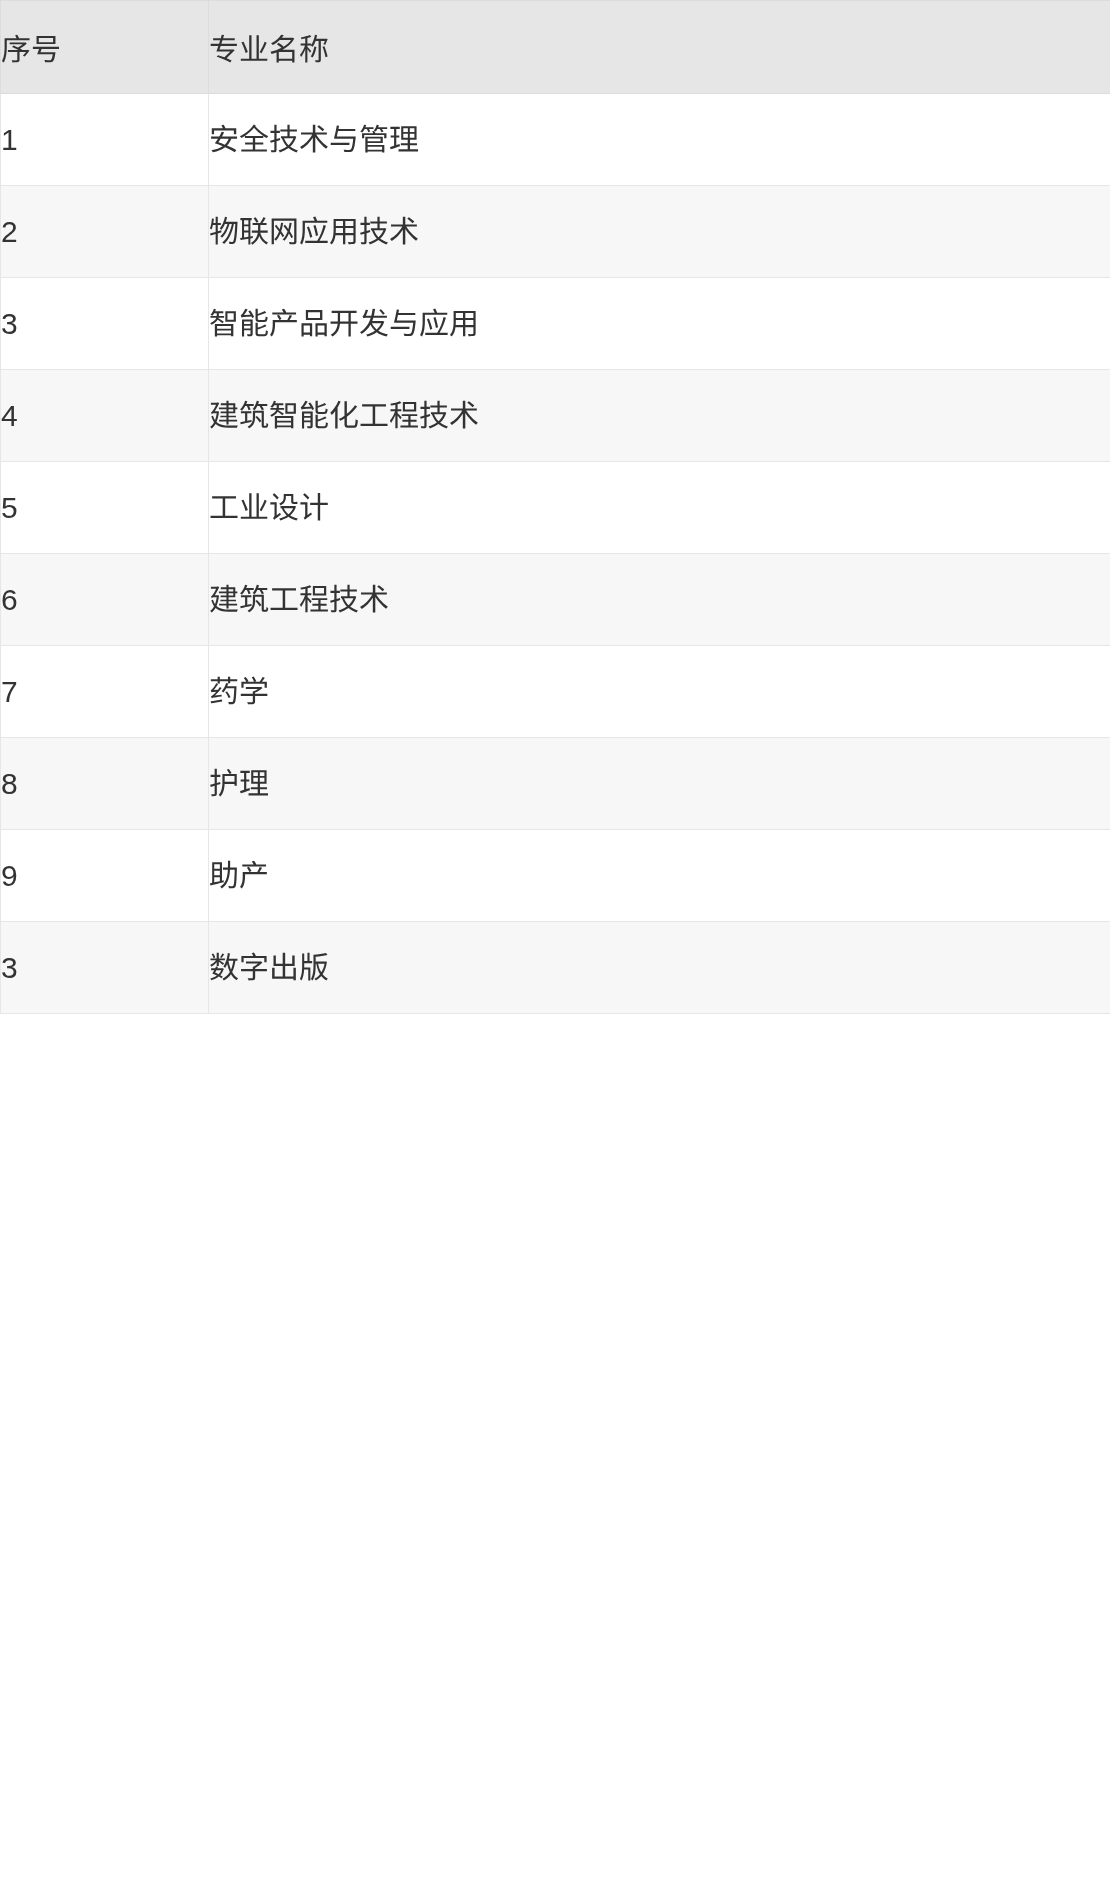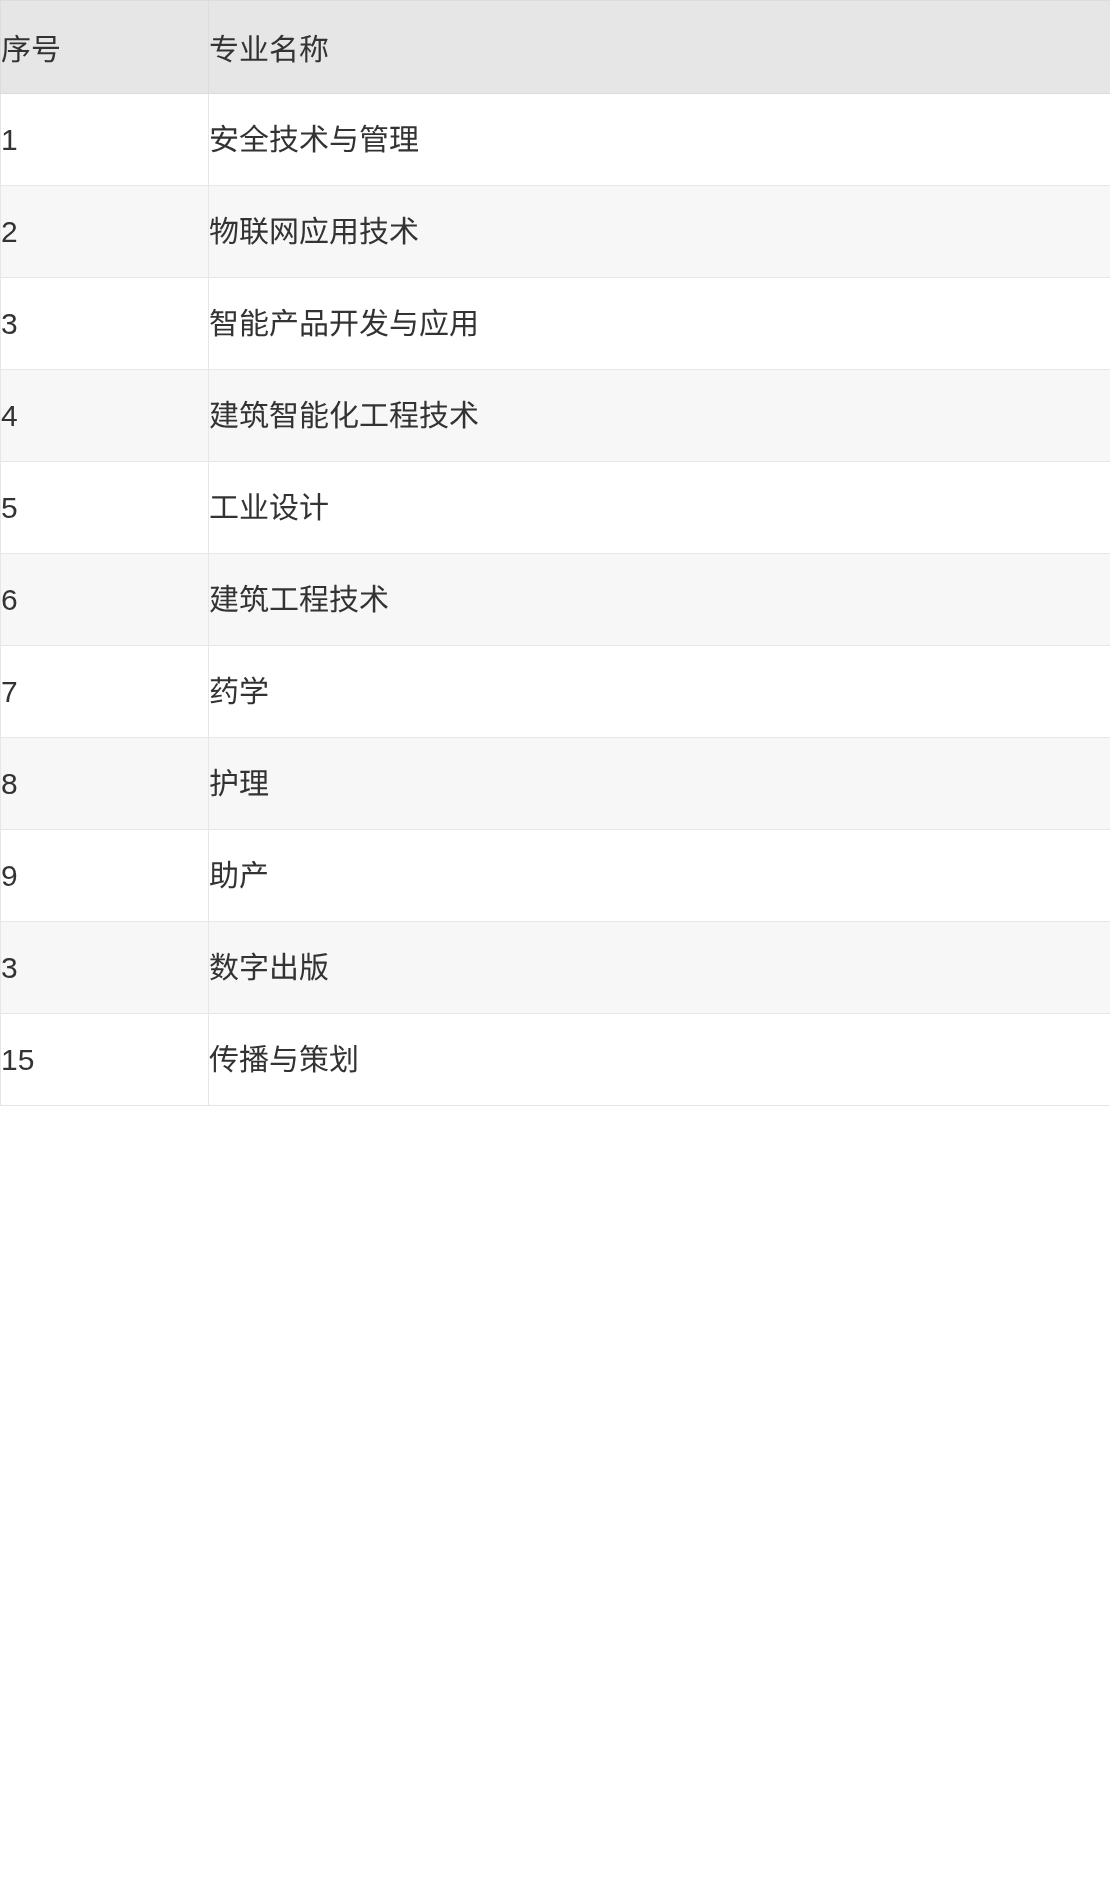--- a/index.html
+++ b/index.html
@@ -104,19 +104,15 @@
         <td class="cell-name">护理</td>
       </tr>
       <tr class="row-odd">
         <td class="cell-index">9</td>
         <td class="cell-name">助产</td>
       </tr>
       <tr class="row-even">
         <td class="cell-index">3</td>
         <td class="cell-name">数字出版</td>
       </tr>
-      <tr class="row-odd">
-        <td class="cell-index">15</td>
-        <td class="cell-name">传播与策划</td>
-      </tr>
     </tbody>
   </table>
 </div>
 
 </body></html>

